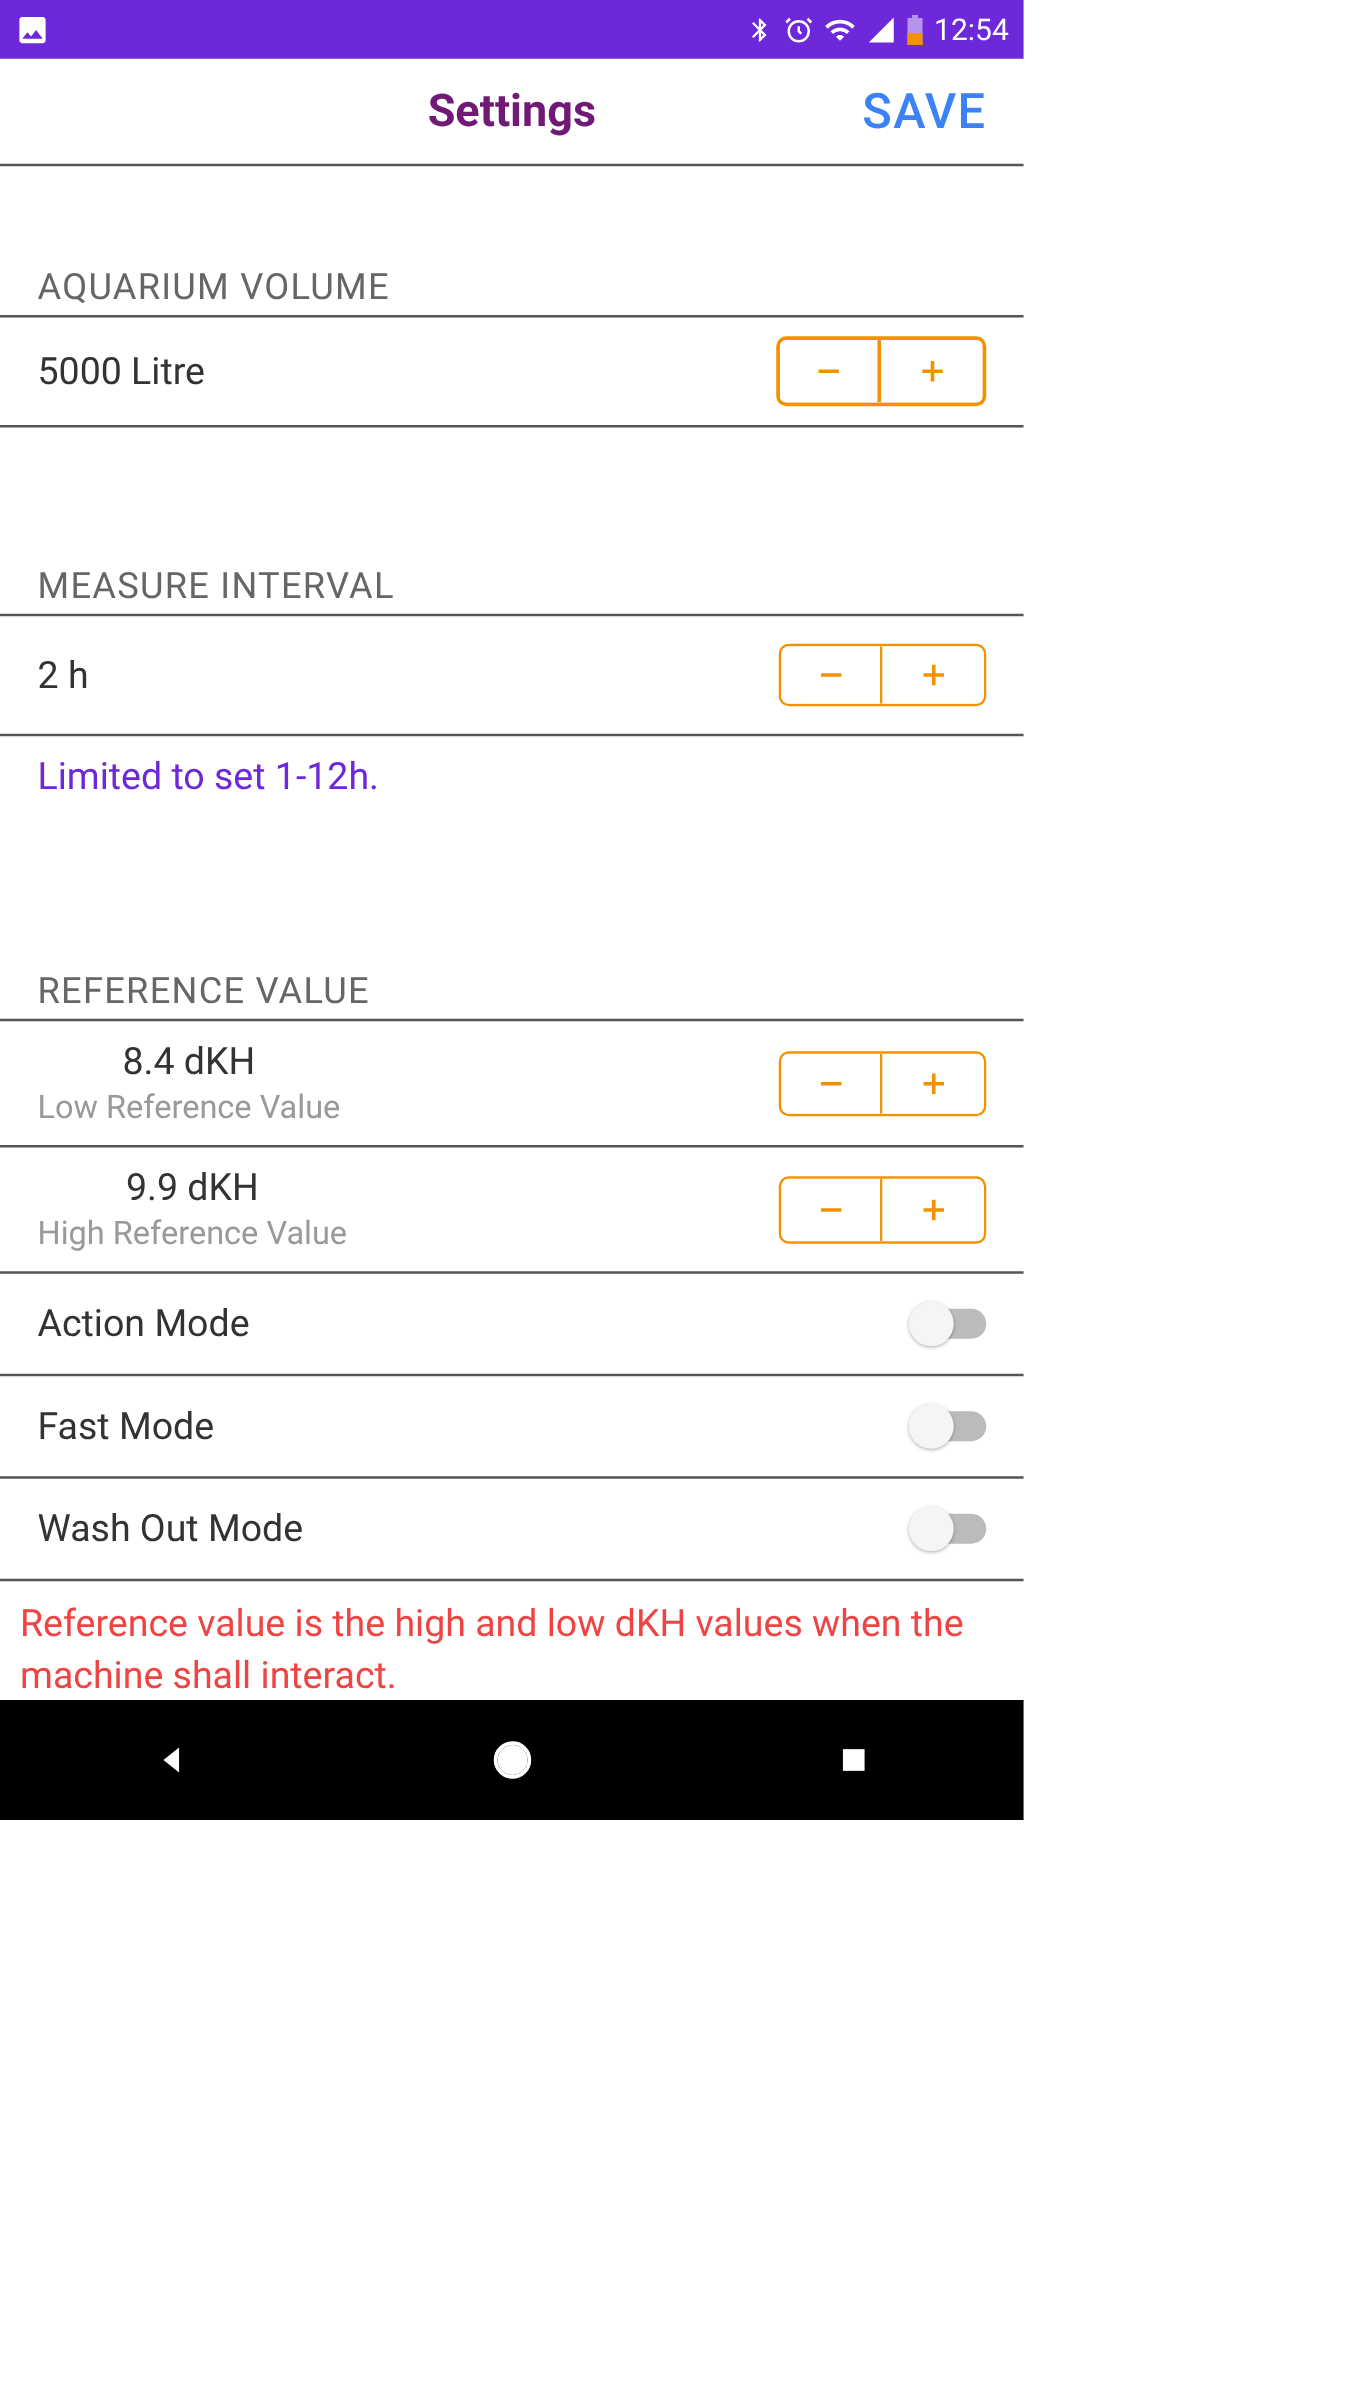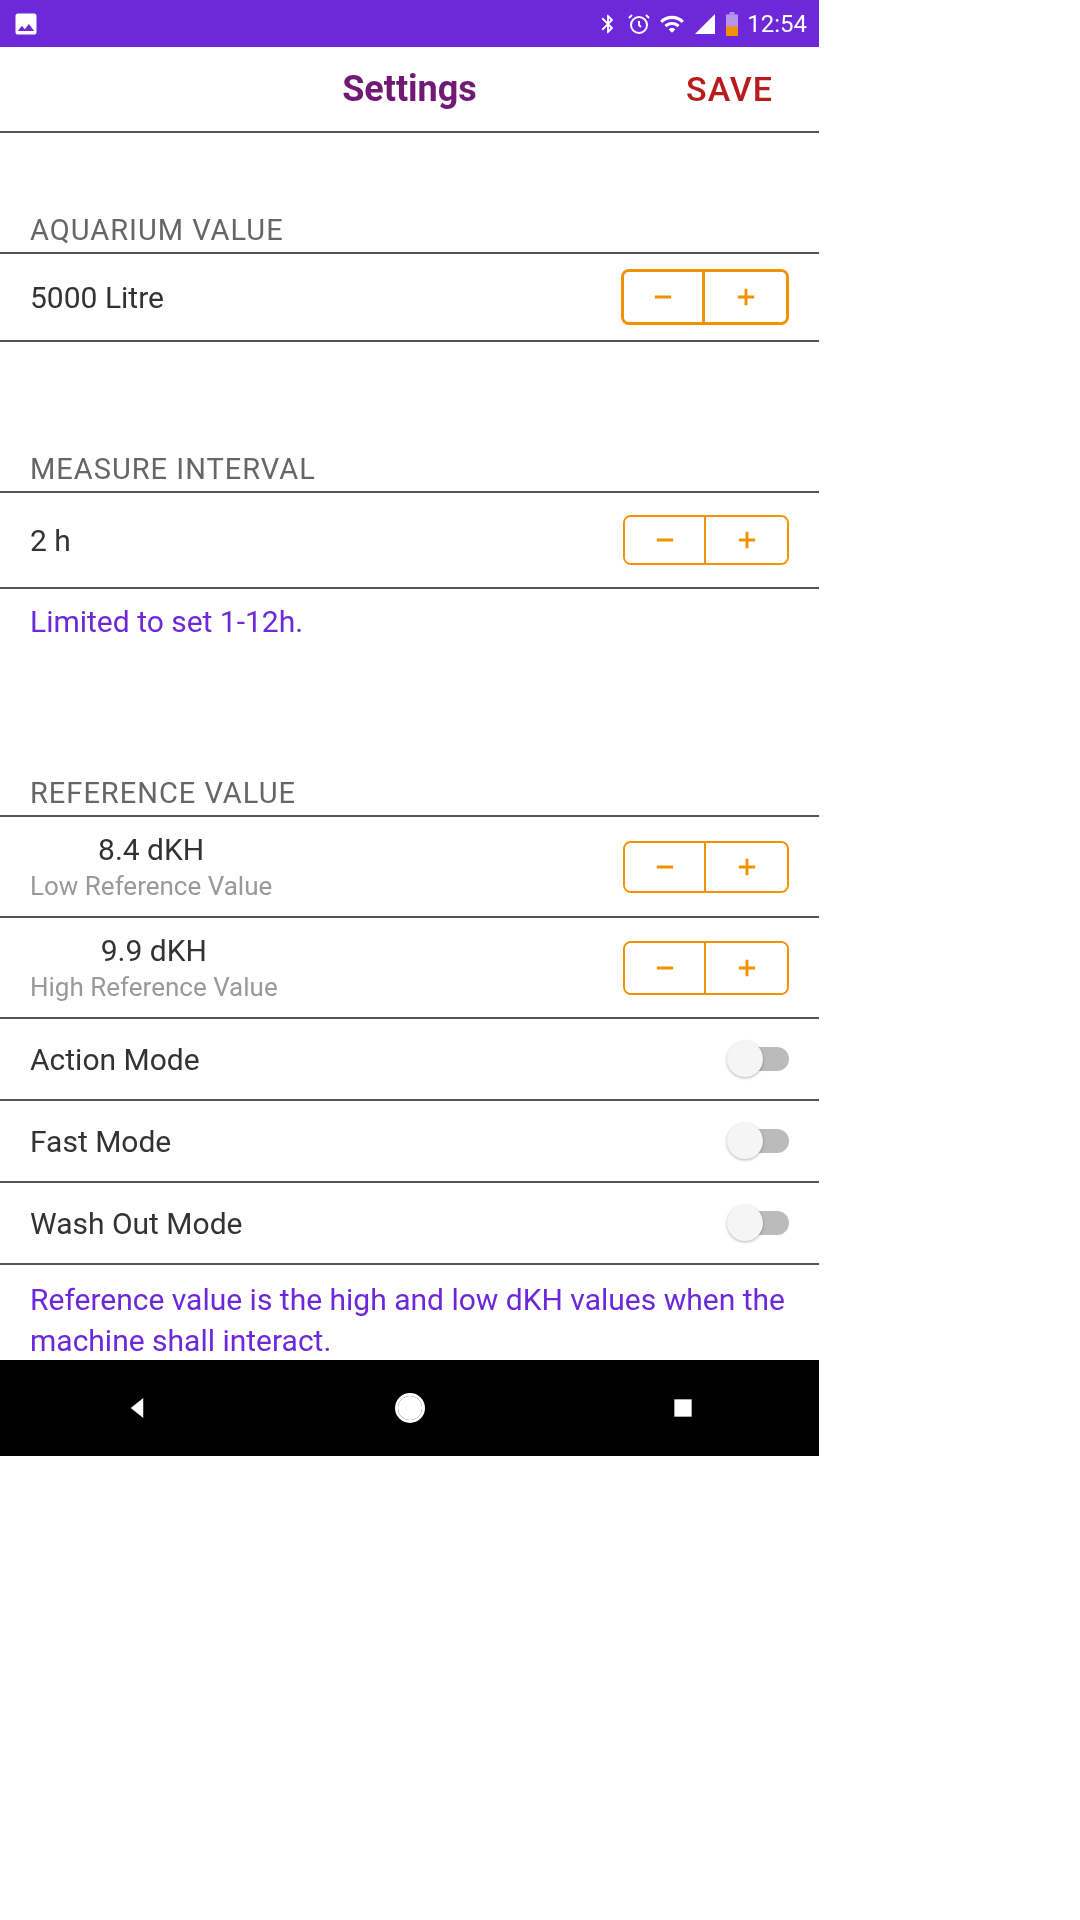--- a/index.html
+++ b/index.html
@@ -48,23 +48,23 @@
       position: relative;
       border-bottom: 2px solid #555;
     }
     .header-title {
       font-size: 36px;
       color: #701a75;
       font-weight: 700;
     }
     .save-btn {
       position: absolute;
-      right: 46px;
-      color: #b91c1c;
-      font-size: 34px;
+      right: 30px;
+      color: #3b82f6;
+      font-size: 39px;
       font-weight: 500;
       letter-spacing: 1px;
     }
     .section-header {
       padding: 0 30px 5px;
       font-size: 29px;
       color: #666;
       letter-spacing: 1px;
       border-bottom: 2px solid #555;
     }
@@ -148,23 +148,23 @@
       position: absolute;
       left: 0;
       top: 0;
       width: 36px;
       height: 36px;
       background: #f5f5f5;
       border-radius: 50%;
       box-shadow: 0 1px 3px rgba(0,0,0,0.3);
     }
     .footer-text {
-      padding: 15px 30px;
+      padding: 15px 16px;
       font-size: 30px;
-      color: #6d28d9;
+      color: #ef4444;
       line-height: 1.35;
     }
     .nav-bar {
       position: absolute;
       bottom: 0;
       left: 0;
       right: 0;
       height: 96px;
       background: #000;
       display: flex;
@@ -224,21 +224,21 @@
   </div>
 </div>
 
 <div class="header">
   <span class="header-title">Settings</span>
   <span class="save-btn">SAVE</span>
 </div>
 
 <div class="spacer-top"></div>
 
-<div class="section-header">AQUARIUM VALUE</div>
+<div class="section-header">AQUARIUM VOLUME</div>
 <div class="row">
   <span class="row-value">5000 Litre</span>
   <div class="stepper" style="border-width:3px;">
     <div class="stepper-btn" style="border-right:3px solid #f39200;">
       <svg width="28" height="28" viewBox="0 0 24 24" stroke="#f39200" stroke-width="2.5">
           <line x1="5" y1="12" x2="19" y2="12"></line>
         </svg>
     </div>
     <div class="stepper-btn">
       <svg width="28" height="28" viewBox="0 0 24 24" stroke="#f39200" stroke-width="2.5">

